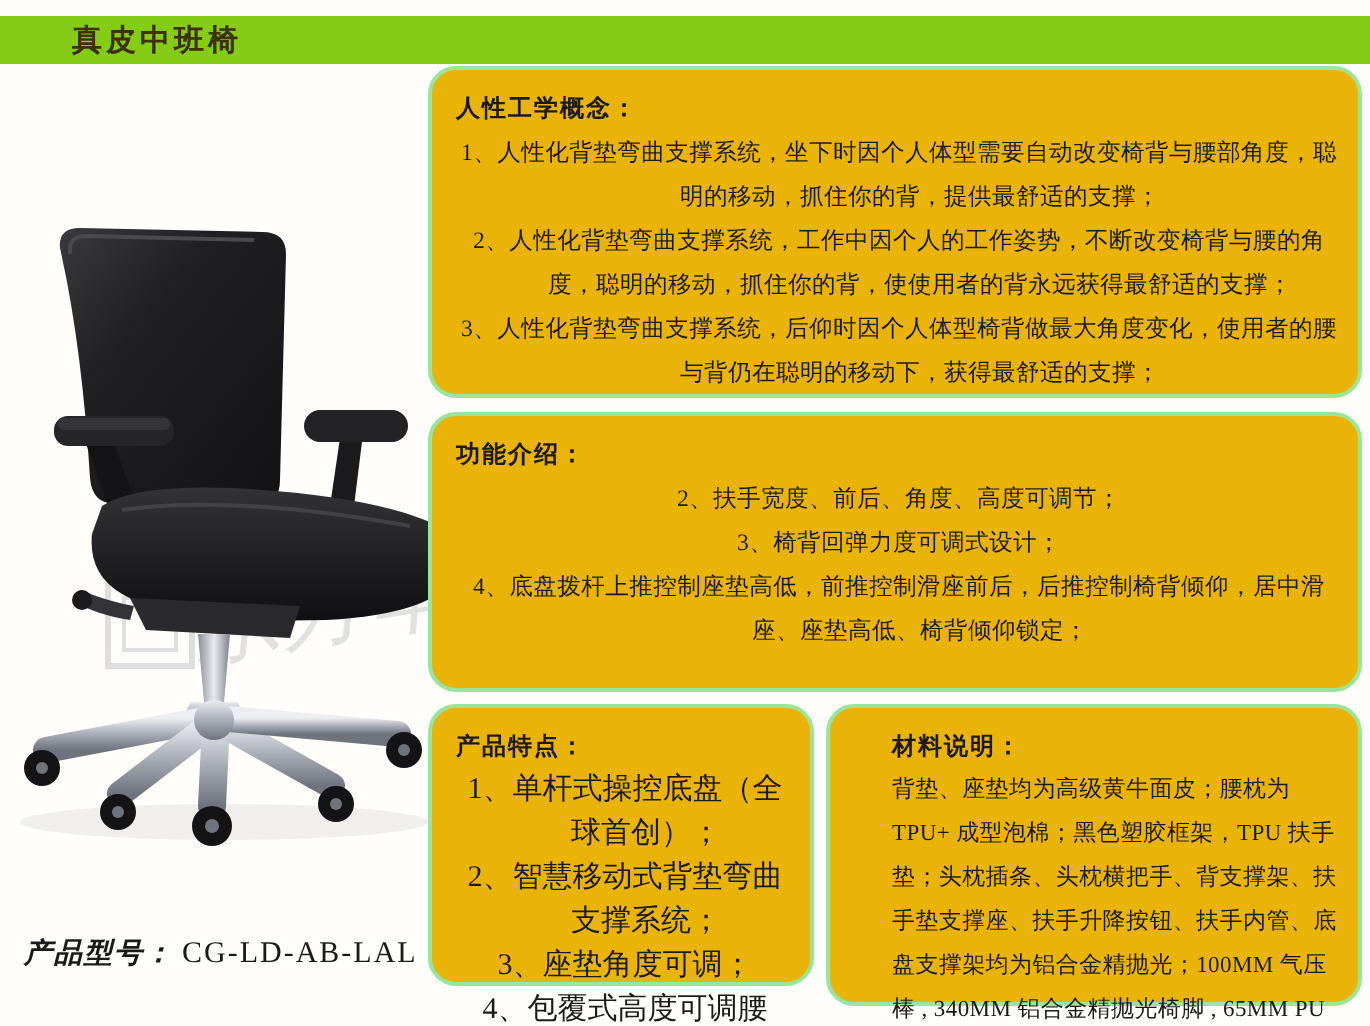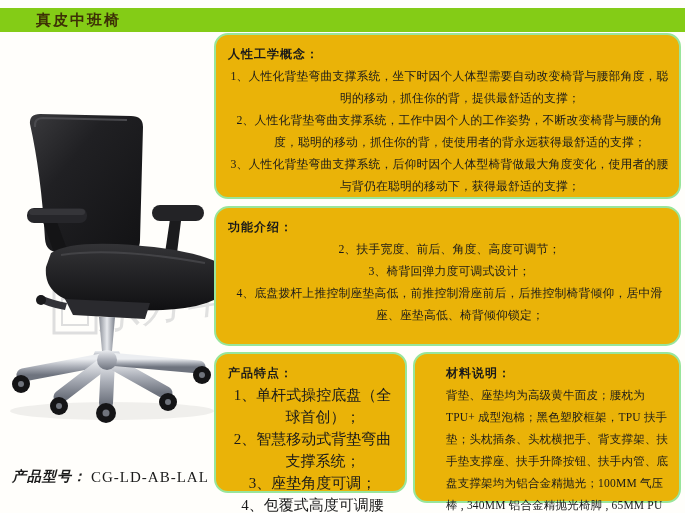--- a/index.html
+++ b/index.html
@@ -19,21 +19,21 @@
   }
   .gbox{
     position:absolute;background:#eab308;border:2px solid #98e59b;
     border-radius:14px;box-sizing:border-box;
     padding:8px 8px 4px 12px;
   }
   .gbox .box-title{font-weight:bold;font-size:12px;line-height:22px;letter-spacing:1px;}
   .gbox .item{font-size:11.8px;line-height:22px;letter-spacing:0.2px;
     padding-left:21px;text-indent:-21px;text-align:center;}
   .box-ergonomics{left:214px;top:33px;width:467px;height:166px;}
-  .box-features{left:214px;top:206px;width:467px;height:140px;border-radius:15px;}
+  .box-features{left:214px;top:206px;width:467px;height:140px;}
   .box-points{left:214px;top:352px;width:193px;height:141px;}
   .box-points .item{font-size:15px;letter-spacing:0;}
   .box-materials{left:413px;top:352px;width:268px;height:151px;padding-left:31px;}
   .box-materials .para{font-size:11.5px;line-height:22px;letter-spacing:0.2px;}
   .chair-area{position:absolute;left:5px;top:103px;width:235px;height:365px;}
   .watermark{position:absolute;left:48px;top:263px;width:178px;height:95px;
     pointer-events:none;opacity:0.85;}
   .model-row{position:absolute;left:12px;top:464px;height:26px;display:flex;align-items:center;}
   .model-row .model-label{font-weight:bold;font-size:14px;letter-spacing:1px;font-style:italic;}
   .model-row .model-value{font-size:15px;letter-spacing:1px;margin-left:4px;

